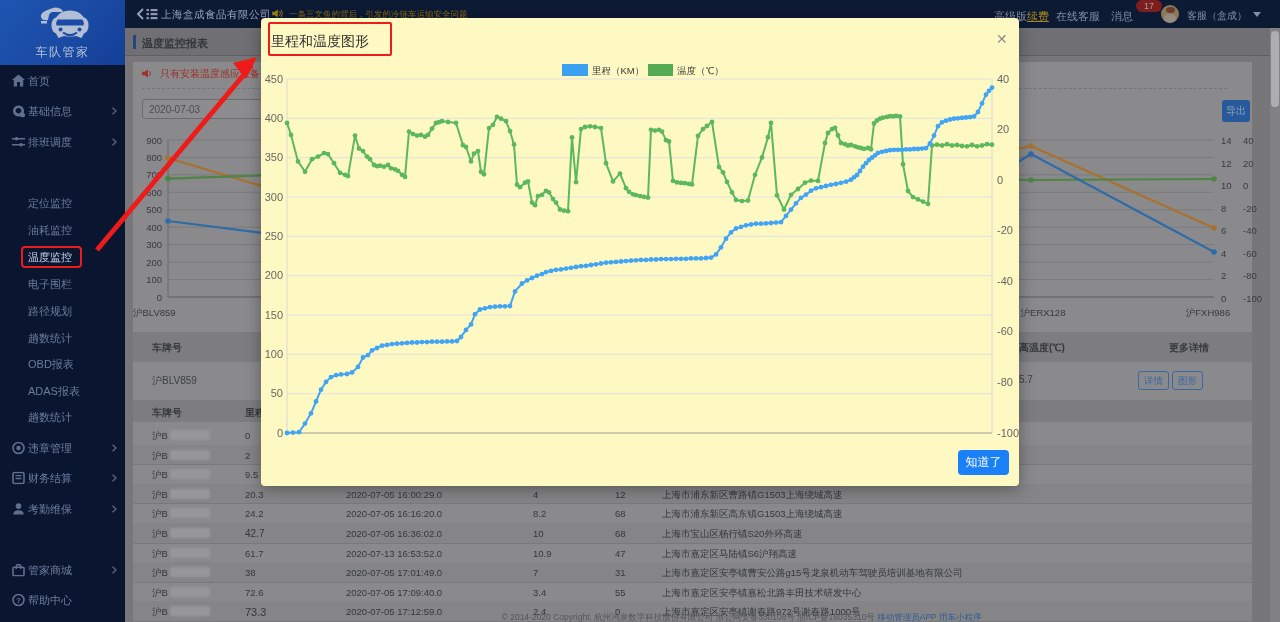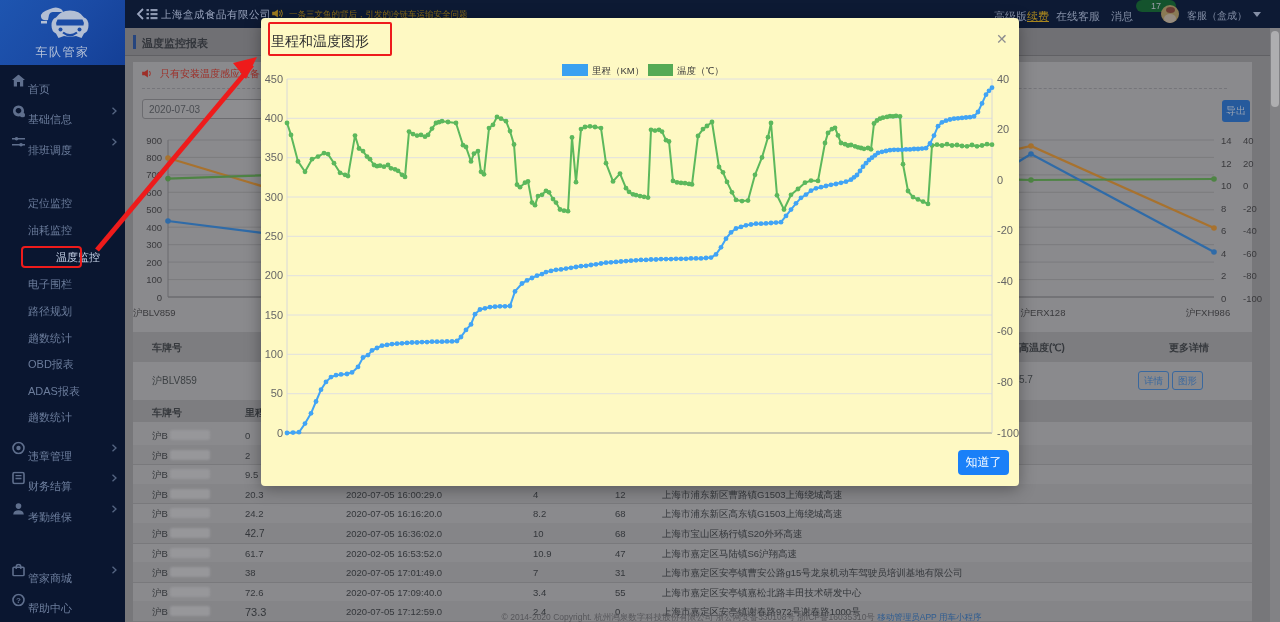--- a/index.html
+++ b/index.html
@@ -3,21 +3,21 @@
 <meta charset="utf-8">
 <style>
 * { margin:0; padding:0; box-sizing:border-box; }
 html,body { width:1280px; height:622px; overflow:hidden; font-family:"Liberation Sans",sans-serif; }
 body { position:relative; background:#757578; }
 .abs { position:absolute; }
 #sidebar { position:absolute; left:0; top:0; width:125px; height:622px; background:#0a1630; z-index:2; }
 #logo { position:absolute; left:0; top:0; width:125px; height:65px; background:linear-gradient(130deg,#1e55b0 0%,#1a4aa4 55%,#143f96 100%); }
 #logo .lname { position:absolute; left:0; top:44px; width:125px; text-align:center; color:#b6c2d8; font-size:12px; letter-spacing:1.5px; }
 .mi { position:absolute; left:0; width:125px; height:30px; color:#6e7f9e; font-size:11px; }
-.mi .txt { position:absolute; left:28px; top:50%; transform:translateY(-50%); white-space:nowrap;margin-top:8px; }
+.mi .txt { position:absolute; left:28px; top:50%; transform:translateY(-50%); white-space:nowrap; }
 .mi .ico { position:absolute; left:12px; top:50%; transform:translateY(-50%); width:13px; height:13px; color:#5f6f8d; }
 .mi .arr { position:absolute; right:7px; top:50%; transform:translateY(-50%); width:8px; height:8px; color:#566683; }
 .smi { position:absolute; left:28px; color:#6b7c9b; font-size:11px; white-space:nowrap; transform:translateY(-50%); }
 #navbar { position:absolute; left:125px; top:0; width:1155px; height:28px; background:#0d1a34; z-index:1; }
 #navbar .co { position:absolute; left:36px; top:8px; color:#98a3bc; font-size:10.5px; font-weight:normal; letter-spacing:0.5px; }
 #navbar .mq { position:absolute; left:164px; top:9px; color:#8a6c17; font-size:8.5px; }
 .nv { position:absolute; top:9px; color:#848fa6; font-size:11px; white-space:nowrap; }
 #content { position:absolute; left:125px; top:28px; width:1155px; height:594px; background:#77777a; z-index:1; }
 #chead { position:absolute; left:0; top:0; width:1155px; height:28px; background:#707074; border-bottom:1px solid #606064; }
 #card { position:absolute; left:8px; top:34px; width:1119px; height:584px; background:#8a8a8d; }
@@ -122,21 +122,21 @@
     </div>
 <div class="mi" style="top:585px">
       <svg class="ico" viewBox="0 0 13 13">
         <circle cx="6.5" cy="6.5" r="5.5" fill="none" stroke="#5f6f8d" stroke-width="1.6"></circle>
         <text x="6.5" y="9.3" font-size="8" fill="#5f6f8d" text-anchor="middle" font-weight="bold">?</text>
       </svg>
       <span class="txt">帮助中心</span>
     </div>
 <div class="smi" style="top:203px;">定位监控</div>
 <div class="smi" style="top:230px;">油耗监控</div>
-<div class="smi" style="top:257px;color:#c7d3e8;margin-left:28px;">温度监控</div>
+<div class="smi" style="top:257px;color:#c7d3e8;">温度监控</div>
 <div class="smi" style="top:284px;">电子围栏</div>
 <div class="smi" style="top:311px;">路径规划</div>
 <div class="smi" style="top:338px;">趟数统计</div>
 <div class="smi" style="top:364px;">OBD报表</div>
 <div class="smi" style="top:391px;">ADAS报表</div>
 <div class="smi" style="top:417px;">趟数统计</div>
 </div>
 
 <div id="navbar">
   <svg class="abs" style="left:11px;top:8px" width="40" height="12" viewBox="0 0 40 12">
@@ -152,21 +152,21 @@
   </svg>
   <div class="co">上海盒成食品有限公司</div>
   <svg class="abs" style="left:147px;top:9px" width="11" height="9" viewBox="0 0 13 11">
     <path d="M0,3.5 L3,3.5 L7,0.5 L7,10.5 L3,7.5 L0,7.5 z" fill="#a07d1e"></path>
     <path d="M9,2.5 q2,3 0,6 M11,1 q3,4.5 0,9" stroke="#a07d1e" stroke-width="1.2" fill="none"></path>
   </svg>
   <div class="mq">一条三文鱼的背后，引发的冷链车运输安全问题</div>
   <div class="nv" style="left:869px">高级版<span style="color:#a8861e;text-decoration:underline">续费</span></div>
   <div class="nv" style="left:931px">在线客服</div>
   <div class="nv" style="left:986px">消息</div>
-  <div class="nv" style="left:1011px;top:0;background:#14532d;color:#9b9ea9;font-size:9px;border-radius:7px;padding:1px 15px;line-height:10px">17</div>
+  <div class="nv" style="left:1011px;top:0;background:#7f1d1d;color:#9b9ea9;font-size:9px;border-radius:7px;padding:1px 8px;line-height:10px">17</div>
   <div class="nv" style="left:1036px;top:5px;width:18px;height:18px;border-radius:50%;background:#8a7a55;overflow:hidden">
       <span style="position:absolute;left:4.5px;top:2px;width:9px;height:6px;border-radius:50%;background:#6b3a33"></span>
       <span style="position:absolute;left:3px;top:9px;width:12px;height:9px;border-radius:50%;background:#958b80"></span>
   </div>
   <div class="nv" style="left:1062px;font-size:10px">客服（盒成）</div>
   <div class="nv" style="left:1128px;top:12px;width:0;height:0;border-left:4px solid transparent;border-right:4px solid transparent;border-top:5px solid #848fa6"></div>
 </div>
 
 <div id="content">
   <div id="chead">
@@ -288,21 +288,21 @@
 <div class="abs" style="left:45px;top:500px;width:40px;height:10px;background:#97979a;border-radius:2px;filter:blur(1.2px)"></div>
 <div class="abs" style="left:120px;top:500px;font-size:10px;color:#34373b">42.7</div>
 <div class="abs" style="left:221px;top:500px;font-size:9.5px;color:#34373b">2020-07-05 16:36:02.0</div>
 <div class="abs" style="left:408px;top:500px;font-size:9.5px;color:#34373b">10</div>
 <div class="abs" style="left:490px;top:500px;font-size:9.5px;color:#34373b">68</div>
 <div class="abs" style="left:537px;top:500px;font-size:9.5px;color:#34373b">上海市宝山区杨行镇S20外环高速</div>
 <div class="sep" style="left:8px;top:515px;width:1119px"></div>
 <div class="abs" style="left:27px;top:520px;font-size:9.5px;color:#34373b">沪B</div>
 <div class="abs" style="left:45px;top:520px;width:40px;height:10px;background:#97979a;border-radius:2px;filter:blur(1.2px)"></div>
 <div class="abs" style="left:120px;top:520px;font-size:9.5px;color:#34373b">61.7</div>
-<div class="abs" style="left:221px;top:520px;font-size:9.5px;color:#34373b">2020-02-05 16:53:52.0</div>
+<div class="abs" style="left:221px;top:520px;font-size:9.5px;color:#34373b">2020-07-13 16:53:52.0</div>
 <div class="abs" style="left:408px;top:520px;font-size:9.5px;color:#34373b">10.9</div>
 <div class="abs" style="left:490px;top:520px;font-size:9.5px;color:#34373b">47</div>
 <div class="abs" style="left:537px;top:520px;font-size:9.5px;color:#34373b">上海市嘉定区马陆镇S6沪翔高速</div>
 <div class="sep" style="left:8px;top:534px;width:1119px"></div>
 <div class="abs" style="left:8px;top:534px;width:1119px;height:20px;background:#858588"></div>
 <div class="abs" style="left:27px;top:539px;font-size:9.5px;color:#34373b">沪B</div>
 <div class="abs" style="left:45px;top:539px;width:40px;height:10px;background:#97979a;border-radius:2px;filter:blur(1.2px)"></div>
 <div class="abs" style="left:120px;top:539px;font-size:9.5px;color:#34373b">38</div>
 <div class="abs" style="left:221px;top:539px;font-size:9.5px;color:#34373b">2020-07-05 17:01:49.0</div>
 <div class="abs" style="left:408px;top:539px;font-size:9.5px;color:#34373b">7</div>

